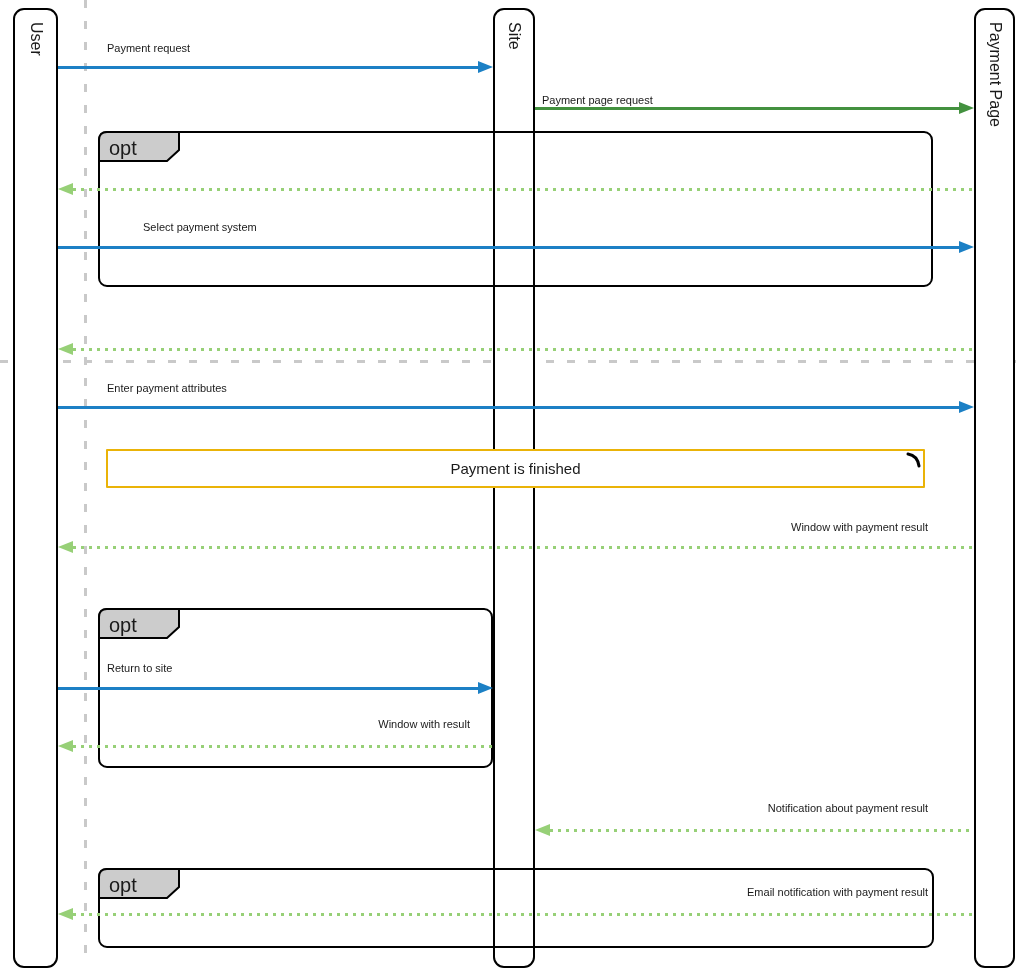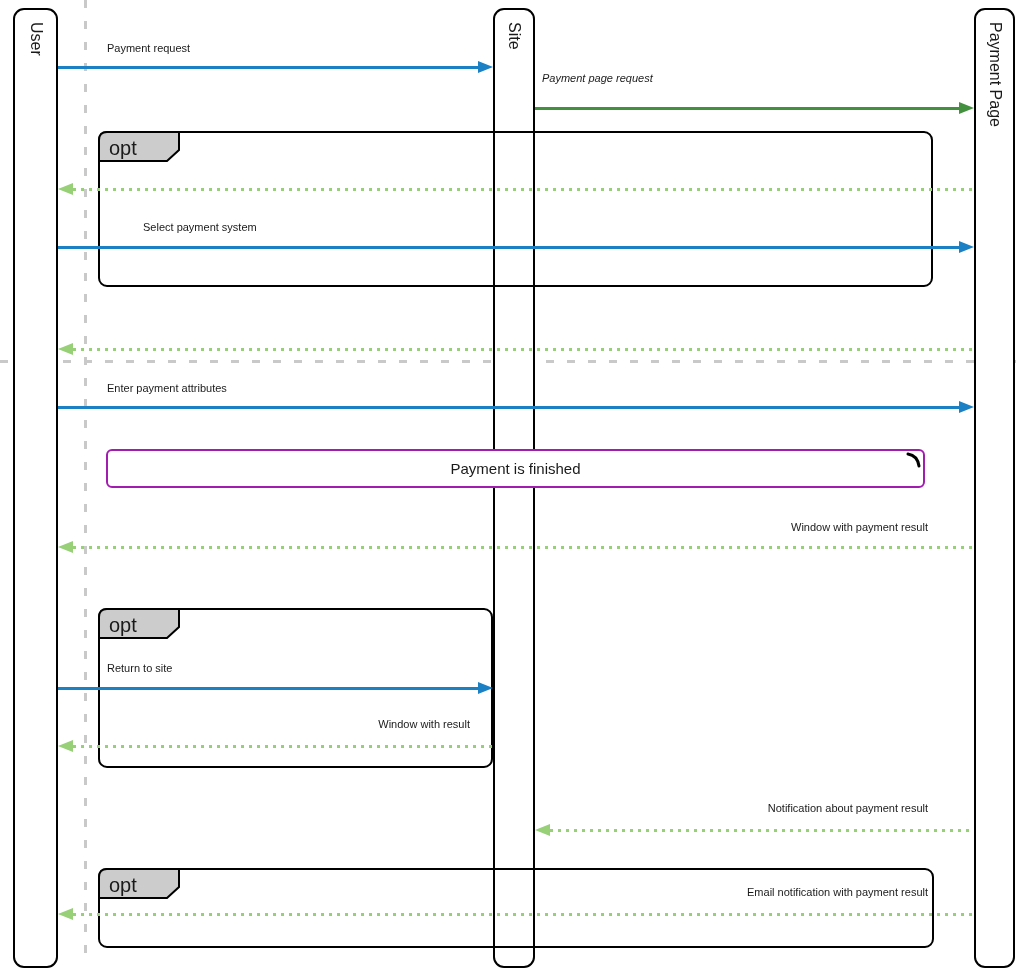--- a/index.html
+++ b/index.html
@@ -7,21 +7,21 @@
     position:relative;width:1028px;height:972px;background:#ffffff;overflow:hidden;
     font-family:"Liberation Sans",sans-serif;color:#1a1a1a;
   }
   .guide-v{position:absolute;width:3px;background:repeating-linear-gradient(to bottom,#c9c9c9 0 8px,transparent 8px 21px);z-index:0;}
   .guide-h{position:absolute;height:3px;background:repeating-linear-gradient(to right,#c9c9c9 0 8px,transparent 8px 21px);z-index:0;}
   .lifeline{position:absolute;background:#fff;border:2px solid #000;border-radius:11px;box-sizing:border-box;z-index:1;}
   .ll-label{position:absolute;top:12px;left:50%;transform:translateX(-50%);writing-mode:vertical-rl;font-size:16px;white-space:nowrap;}
   .fragment{position:absolute;border:2px solid #000;border-radius:9px;box-sizing:border-box;z-index:2;background:transparent;}
   .frag-tab{position:absolute;left:-2px;top:-2px;width:82px;height:31px;}
   .frag-op{position:absolute;left:9px;top:4px;font-size:20px;}
-  .note{position:absolute;border:2px solid #a21caf;border-radius:6px;background:#fff;box-sizing:border-box;
+  .note{position:absolute;border:2px solid #eab308;border-radius:1px;background:#fff;box-sizing:border-box;
         display:flex;align-items:center;justify-content:center;font-size:15px;z-index:3;}
   .note-fold{position:absolute;top:1px;right:1px;}
   .mline{position:absolute;height:3px;z-index:4;}
   .mline.dotted{background-color:transparent !important;}
   .ah{position:absolute;width:0;height:0;border-top:6px solid transparent;border-bottom:6px solid transparent;z-index:4;}
   .mlabel{position:absolute;font-size:11px;white-space:nowrap;z-index:5;line-height:18px;}
 </style>
 </head>
 <body>
 
@@ -65,21 +65,21 @@
     <span>Payment is finished</span>
     <svg class="note-fold" width="16" height="16" viewBox="0 0 16 16">
       <path d="M2 2 C8 3 12 7 13 14" fill="none" stroke="#000" stroke-width="3" stroke-linecap="round"></path>
     </svg>
   </div>
 
   <div class="mlabel" style="left:107px;top:39px;">Payment request</div>
   <div class="mline" style="left:58px;top:66px;width:421px;background:#1c80c5;"></div>
   <div class="ah" style="left:478px;top:61px;border-left:15px solid #1c80c5;"></div>
 
-  <div class="mlabel" style="left:542px;top:69px;font-style:italic;">Payment page request</div>
+  <div class="mlabel" style="left:542px;top:91px;">Payment page request</div>
   <div class="mline" style="left:535px;top:107px;width:424px;background:#43913f;"></div>
   <div class="ah" style="left:959px;top:102px;border-left:15px solid #43913f;"></div>
 
   <div class="mline dotted" style="left:73px;top:188px;width:901px;background-image:repeating-linear-gradient(to right,#97d077 0 3px,transparent 3px 8px);"></div>
   <div class="ah" style="left:58px;top:183px;border-right:15px solid #97d077;"></div>
 
   <div class="mlabel" style="left:143px;top:218px;">Select payment system</div>
   <div class="mline" style="left:58px;top:246px;width:901px;background:#1c80c5;"></div>
   <div class="ah" style="left:959px;top:241px;border-left:15px solid #1c80c5;"></div>
 

